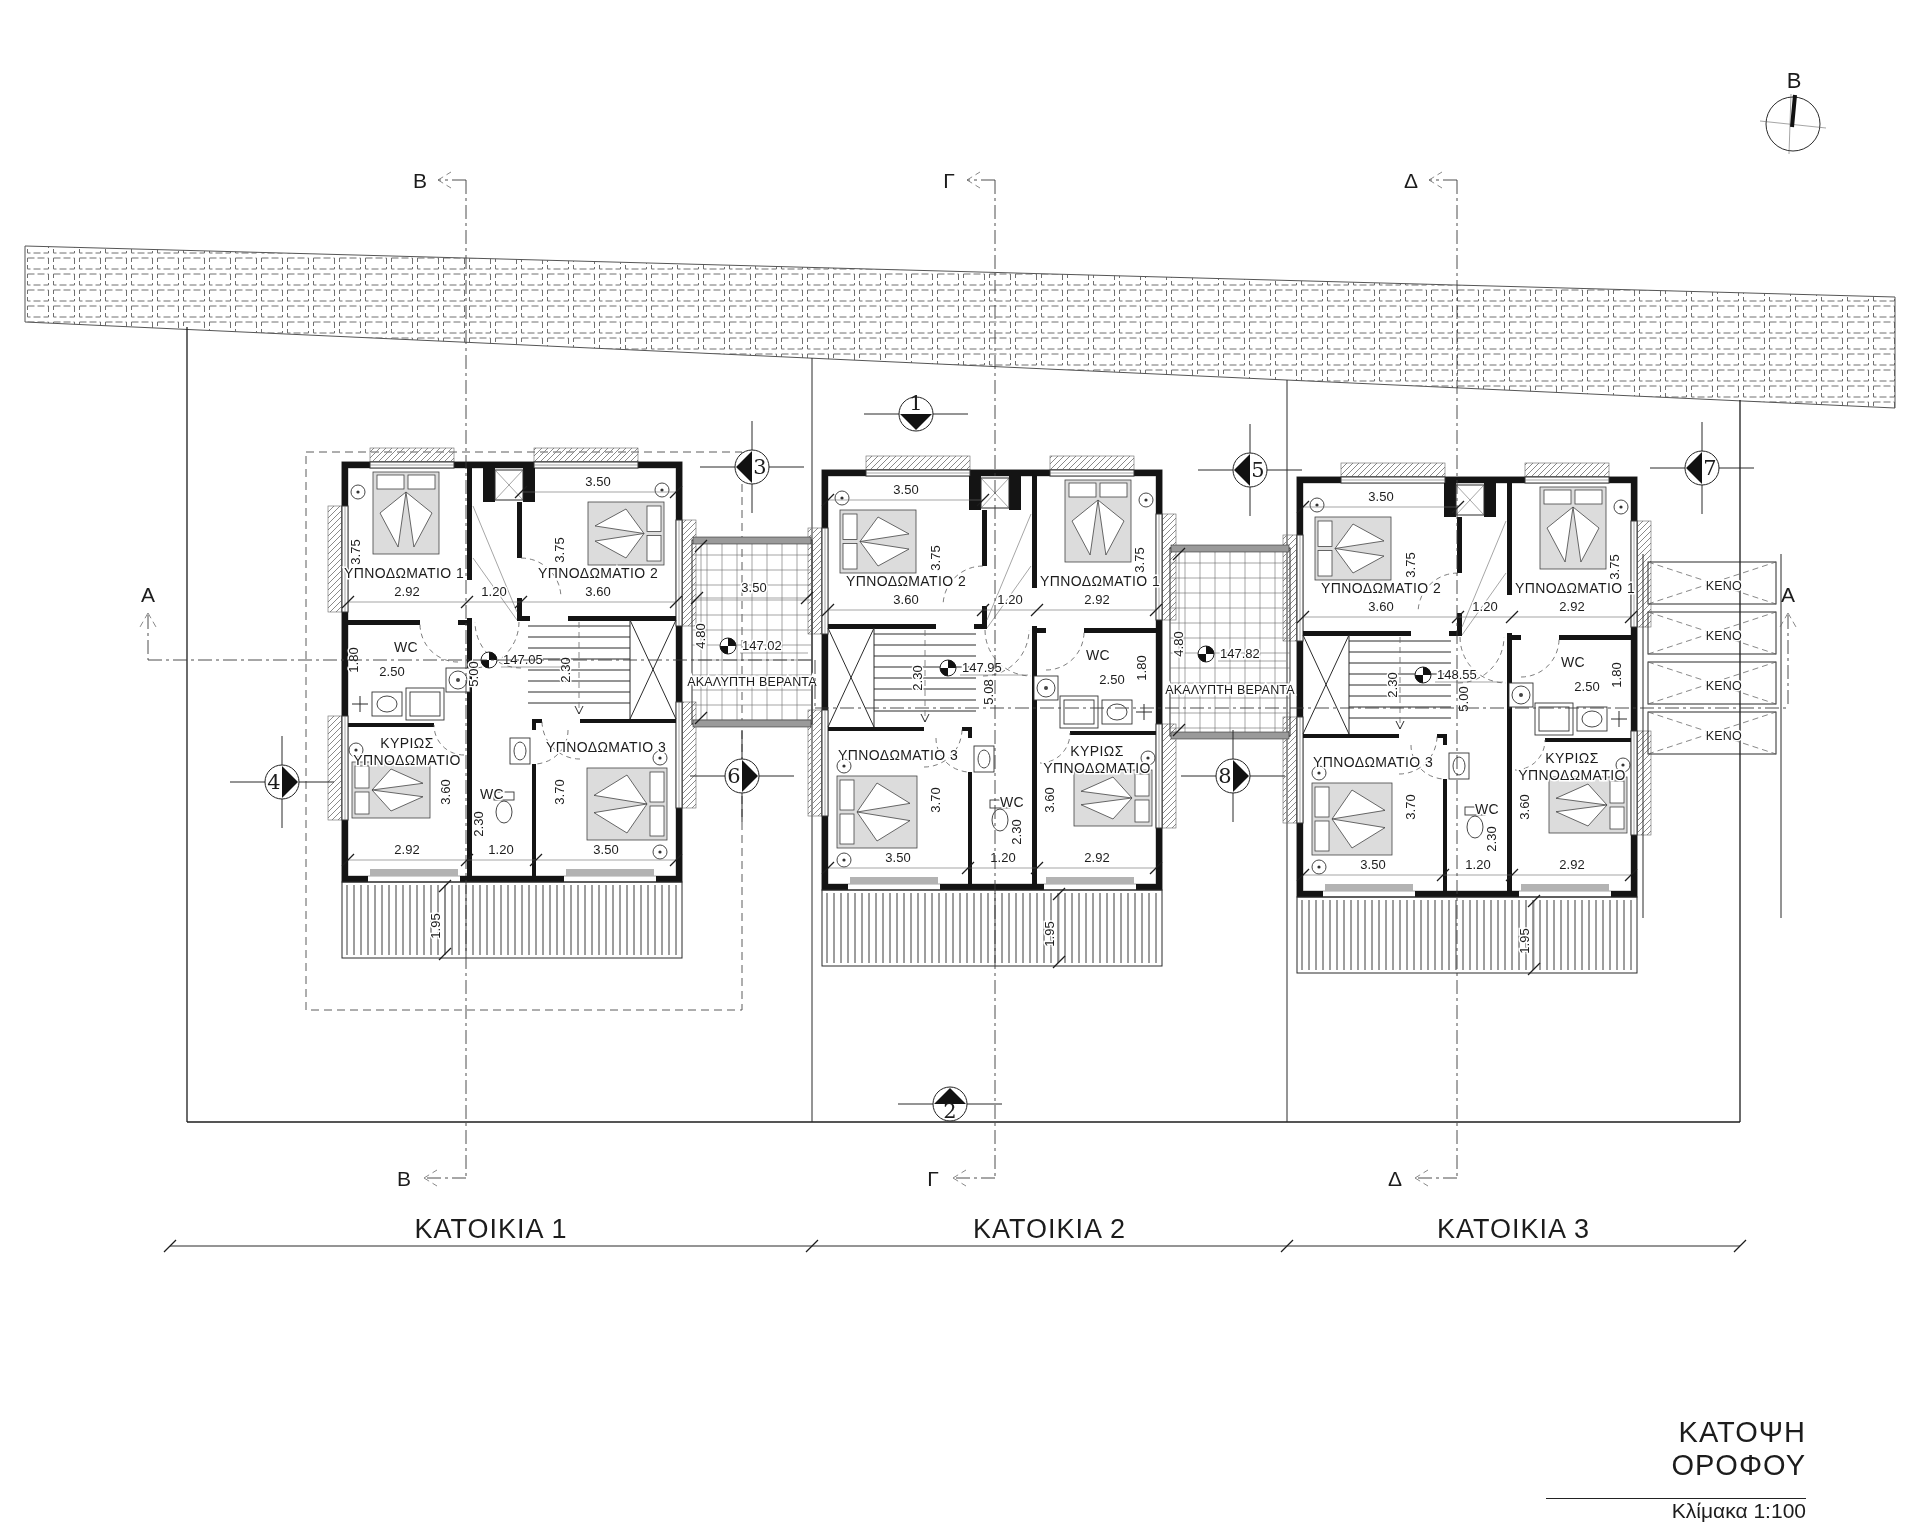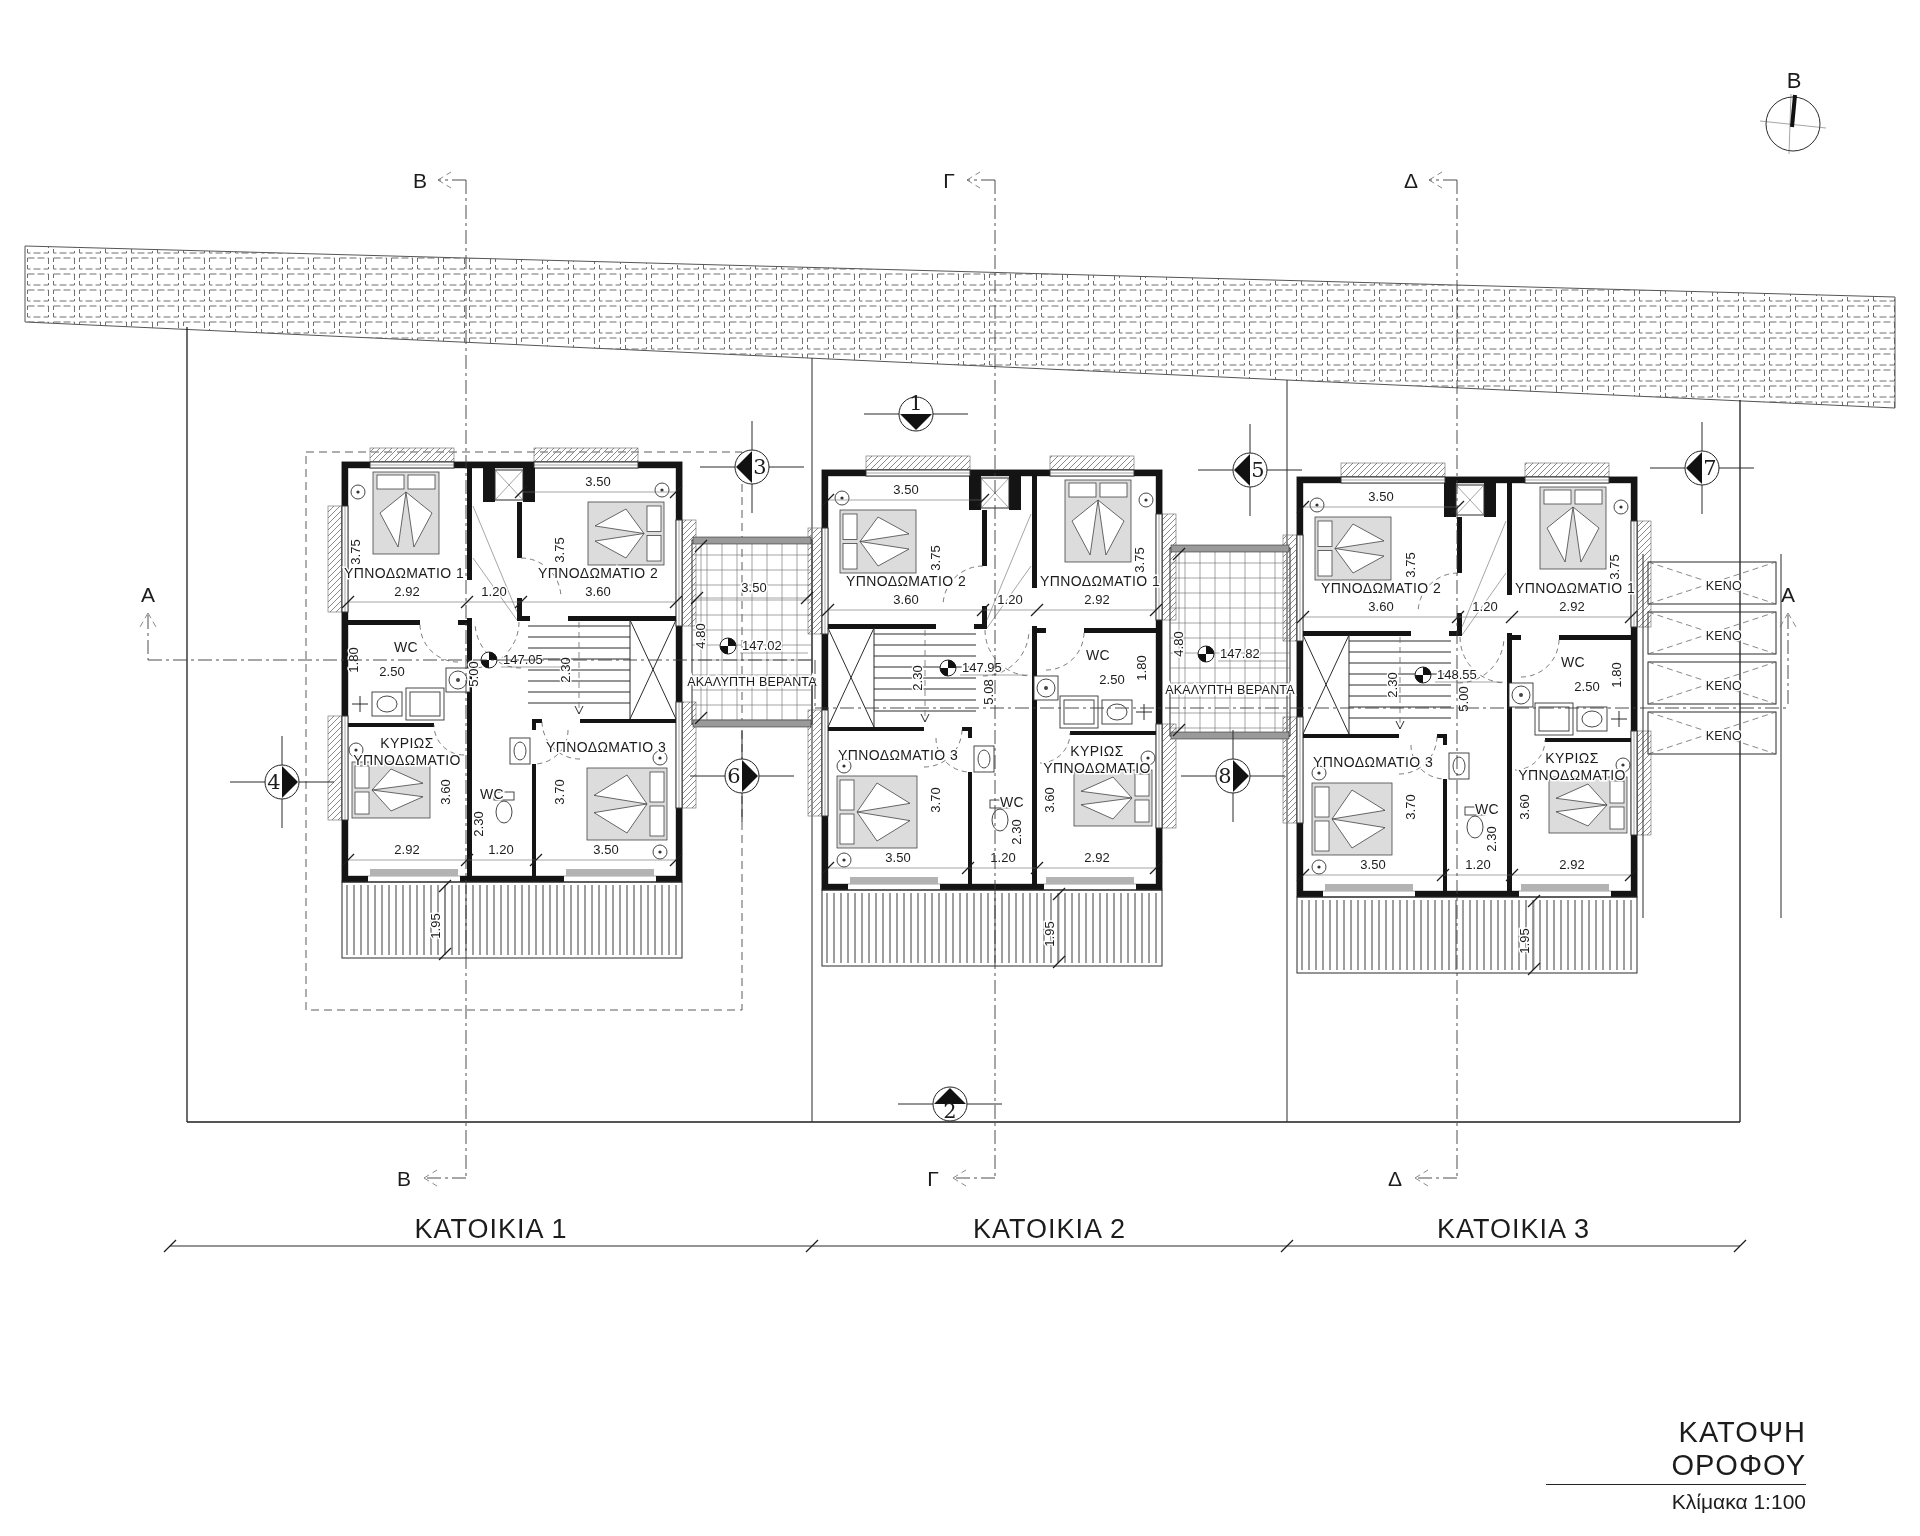--- a/index.html
+++ b/index.html
@@ -30,22 +30,22 @@
   .dim{font-size:13px;paint-order:stroke;stroke:#fff;stroke-width:3px;}
   .room{font-size:14px;letter-spacing:.4px;paint-order:stroke;stroke:#fff;stroke-width:3px;}
   .ver{font-size:12.5px;letter-spacing:.2px;paint-order:stroke;stroke:#fff;stroke-width:3px;}
   .axislbl{font-size:21px;}
   .mknum{font-size:21px;font-family:"DejaVu Serif",serif;}
   .katoikia{font-size:27px;letter-spacing:1px;}
   .north{font-size:22px;}
   
   #titleblock{position:absolute;right:114px;top:1416px;width:260px;text-align:right;}
   #titleblock .t1{font-size:29px;letter-spacing:1px;color:#1c1c1c;
-                  border-bottom:1.6px solid #222;padding-bottom:2px;display:inline-block;}
-  #titleblock .t2{font-size:21px;color:#1c1c1c;margin-top:5px;}
+                  border-bottom:1.6px solid #222;padding-bottom:16px;display:inline-block;}
+  #titleblock .t2{font-size:21px;color:#1c1c1c;}
 </style>
 </head>
 <body>
 
 <div id="canvas">
   <svg id="plan" width="1920" height="1536" viewBox="0 0 1920 1536">
     <defs>
       <pattern id="hatch" width="6" height="6" patternUnits="userSpaceOnUse">
         <line x1="0" y1="6" x2="6" y2="0" stroke="#8a8a8a" stroke-width="1"></line>
       </pattern>

